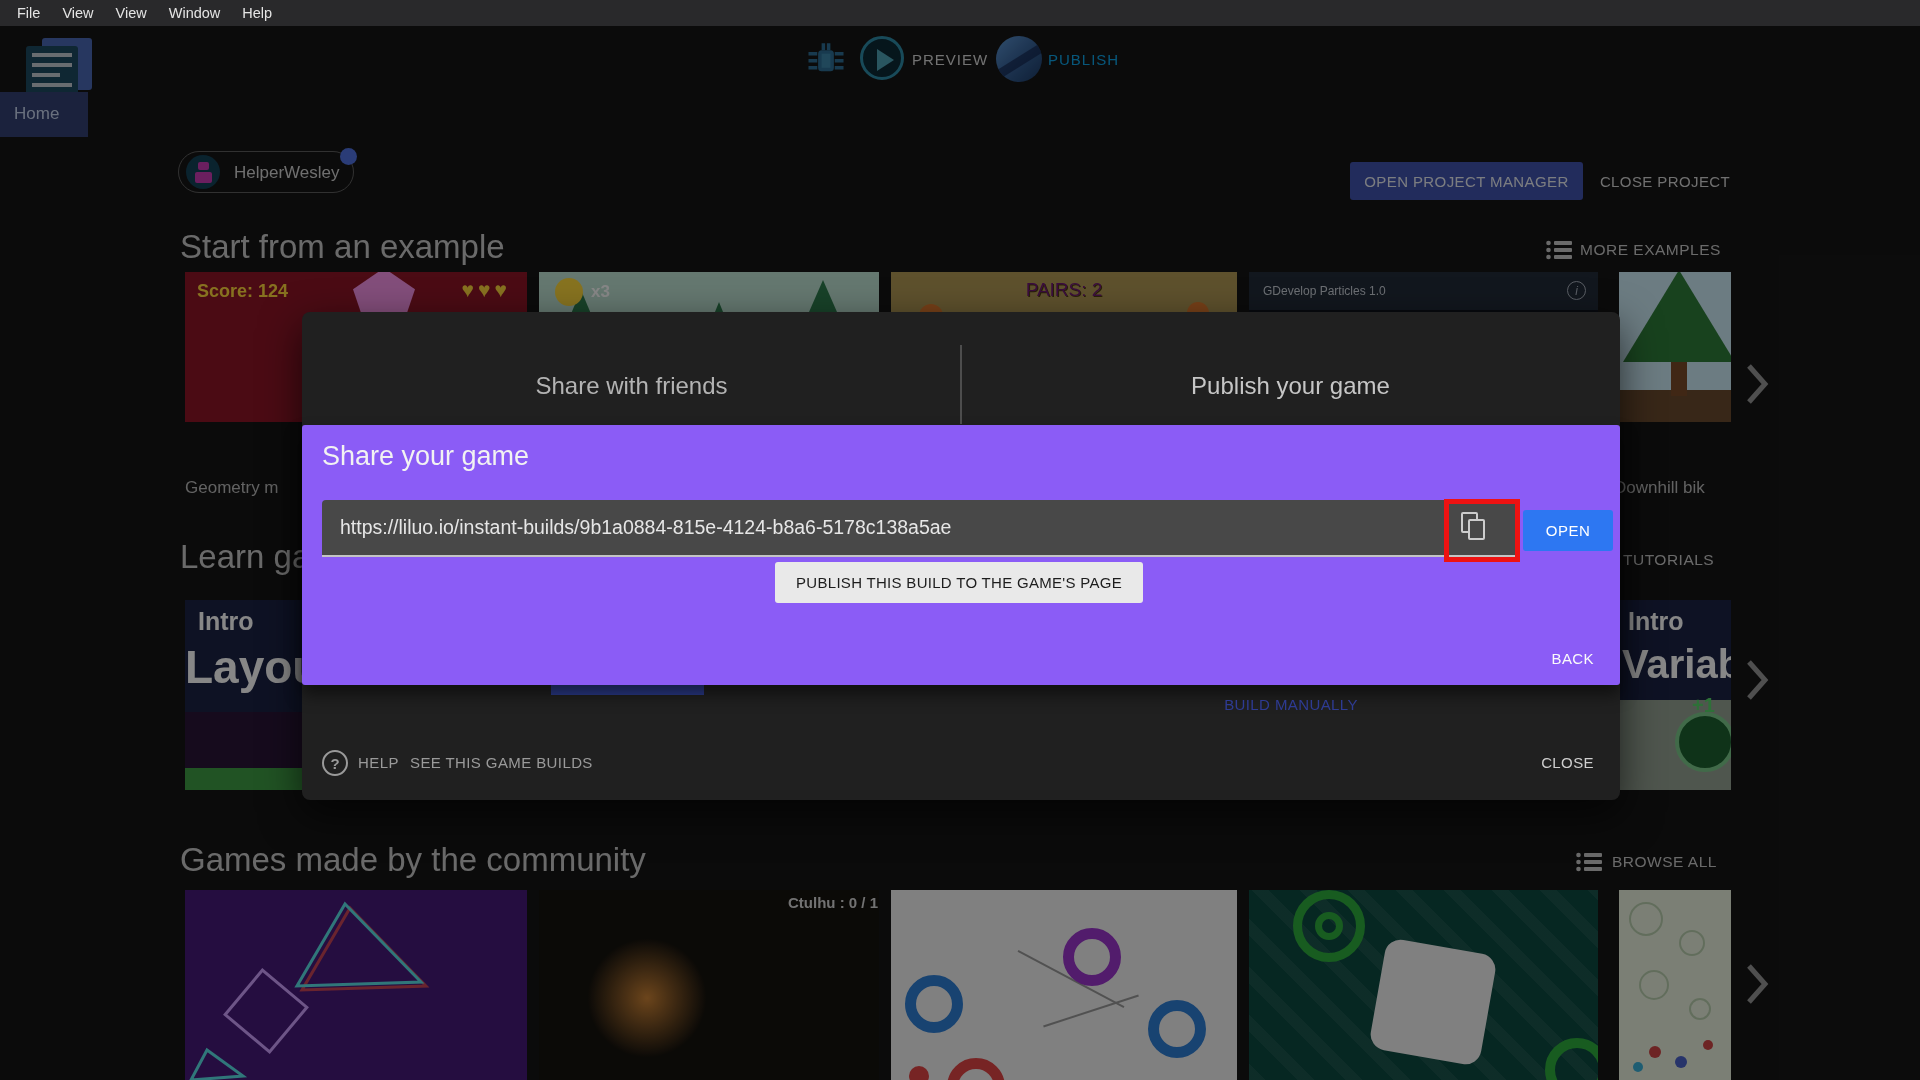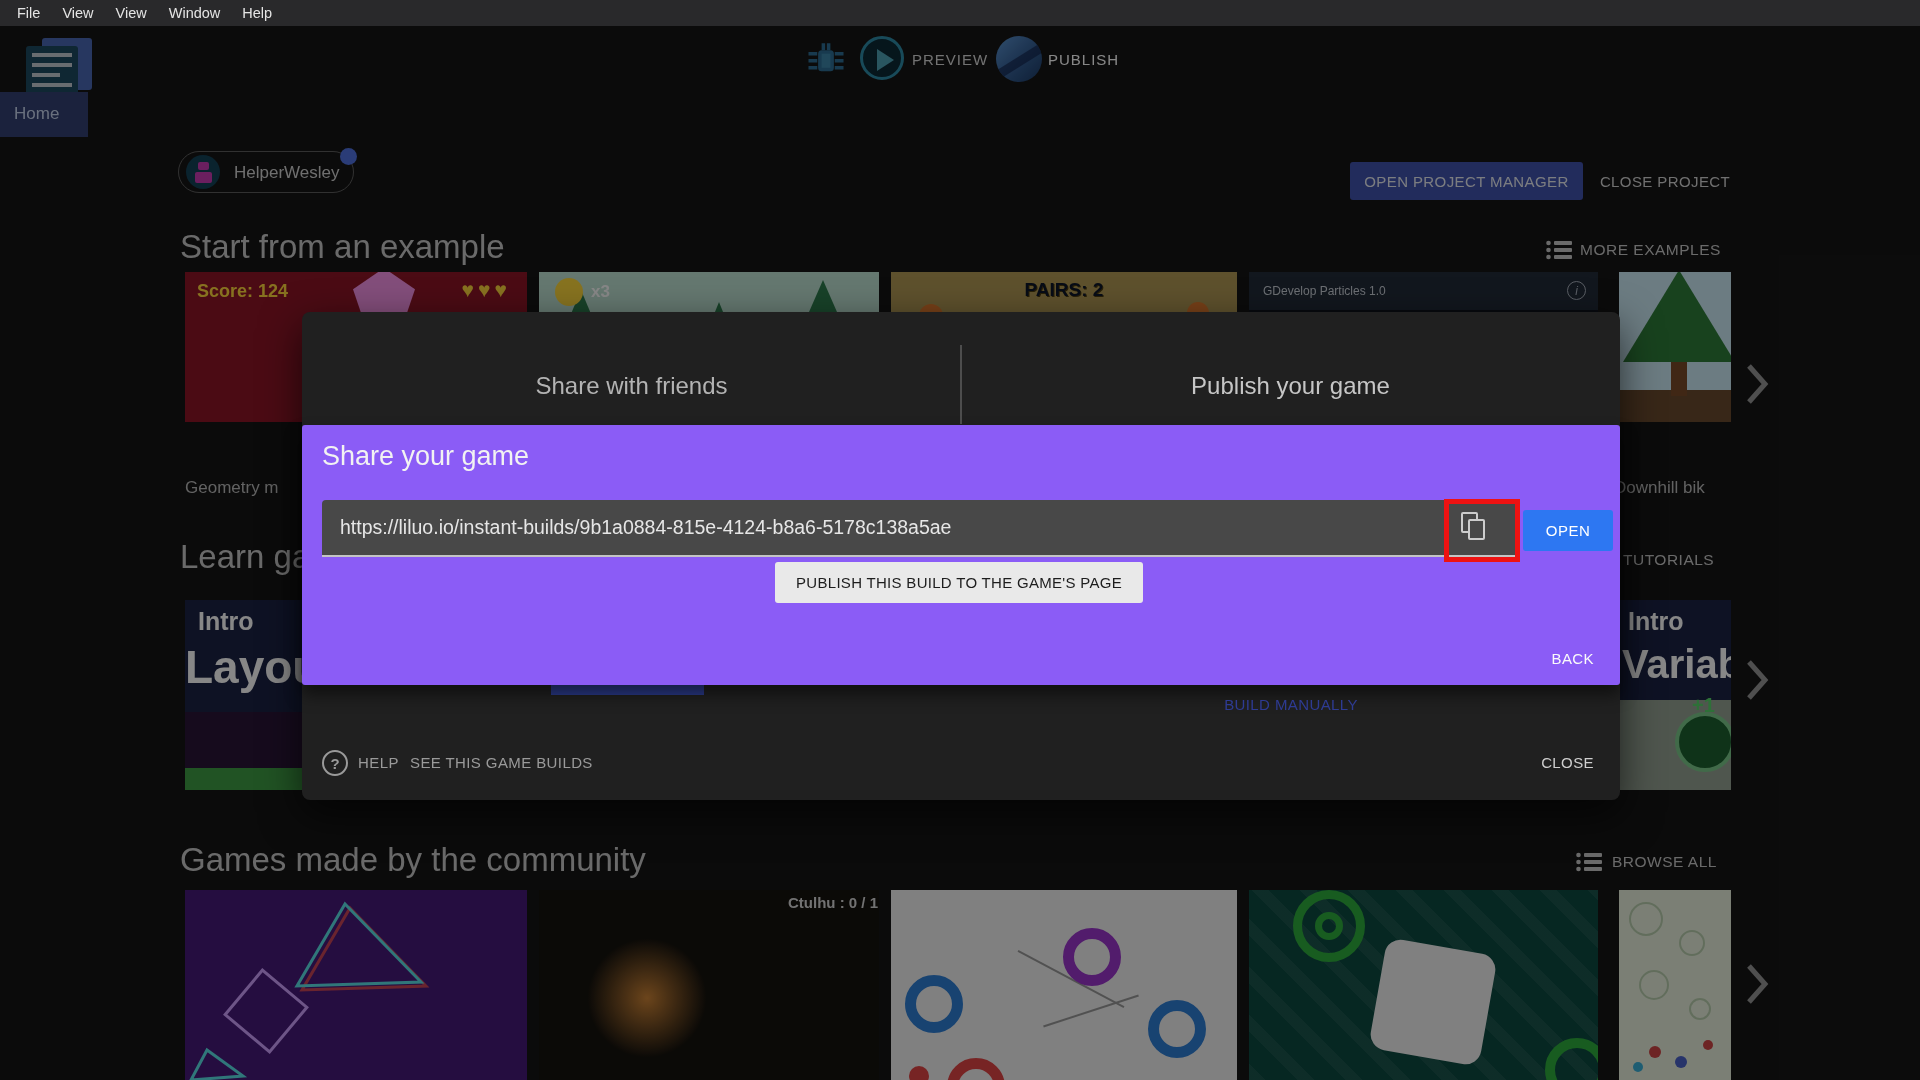--- a/index.html
+++ b/index.html
@@ -105,21 +105,21 @@
         <rect x="17" y="12" width="5" height="2"></rect>
         <rect x="17" y="16" width="5" height="2"></rect>
     </g>
     <rect x="9.5" y="9" width="5" height="8" fill="#3e87ab"></rect>
   </svg>
 
   <div class="play-icon"></div>
   <div class="abs" style="left:912px;top:51px;font-size:15px;letter-spacing:1px;color:#d8d8d8;">PREVIEW</div>
 
   <div class="globe-icon"></div>
-  <div class="abs" style="left:1048px;top:51px;font-size:15px;letter-spacing:1px;color:#ffffff;">PUBLISH</div>
+  <div class="abs" style="left:1048px;top:51px;font-size:15px;letter-spacing:1px;color:#0ea5e9;">PUBLISH</div>
 
   <div class="abs" style="left:0;top:92px;width:88px;height:45px;background:#344174;">
     <span class="abs" style="left:14px;top:12px;font-size:17px;color:#c7d4ee;">Home</span>
   </div>
 
   <div class="chip"></div>
   <div class="avatar">
     <div class="robot-head"></div>
     <div class="robot-body"></div>
   </div>
@@ -152,21 +152,21 @@
 
   <div class="card" style="left:539px;top:272px;width:340px;height:150px;background:#bfe3d4;">
     <div class="tri" style="left:6px;top:18px;width:72px;height:86px;background:#2f7d4f;"></div>
     <div class="tri" style="left:150px;top:30px;width:60px;height:74px;background:#2f7d4f;"></div>
     <div class="tri" style="left:242px;top:8px;width:84px;height:96px;background:#2f7d4f;"></div>
     <div class="abs" style="left:16px;top:6px;width:28px;height:28px;border-radius:50%;background:#ffd93e;"></div>
     <span class="abs" style="left:52px;top:10px;font-size:17px;font-weight:bold;color:#fff;">x3</span>
   </div>
 
   <div class="card" style="left:891px;top:272px;width:346px;height:150px;background:#b29a55;">
-    <div class="abs" style="left:0;top:7px;width:346px;text-align:center;font-size:19px;font-weight:bold;color:#0f172a;text-shadow:1px 1px 0 #4d3d10;">PAIRS: 2</div>
+    <div class="abs" style="left:0;top:7px;width:346px;text-align:center;font-size:19px;font-weight:normal;color:#701a75;text-shadow:1px 1px 0 #4d3d10;">PAIRS: 2</div>
     <div class="abs" style="left:28px;top:32px;width:24px;height:22px;border-radius:12px 12px 4px 4px;background:#e07a2e;"></div>
     <div class="abs" style="left:296px;top:30px;width:22px;height:20px;border-radius:11px 11px 4px 4px;background:#e07a2e;"></div>
   </div>
 
   <div class="card" style="left:1249px;top:272px;width:349px;height:150px;background:#10141d;">
     <div class="abs" style="left:0;top:0;width:349px;height:38px;background:#232c3a;"></div>
     <span class="abs" style="left:14px;top:12px;font-size:12px;color:#ccd2da;">GDevelop Particles 1.0</span>
     <div class="abs flexc" style="right:12px;top:9px;width:19px;height:19px;border-radius:50%;border:1.5px solid #aab2bd;color:#aab2bd;font-size:12px;font-style:italic;">
       <span>i</span>
     </div>

